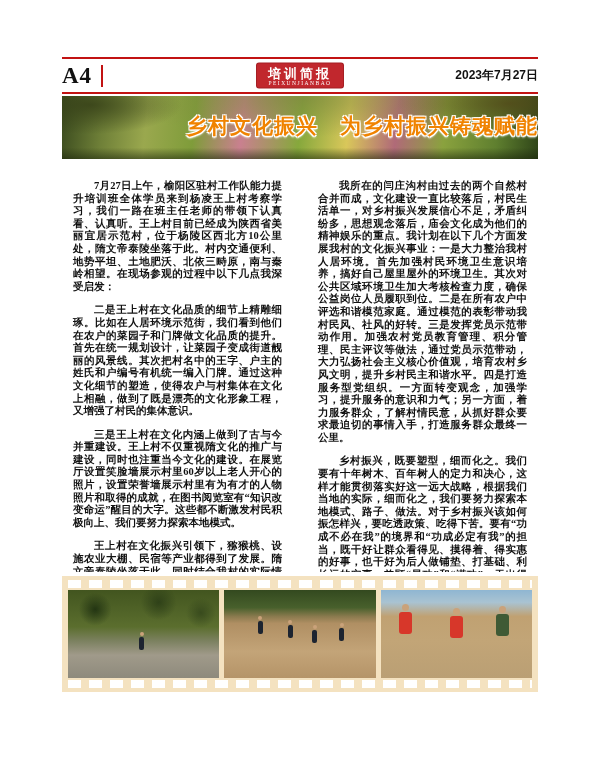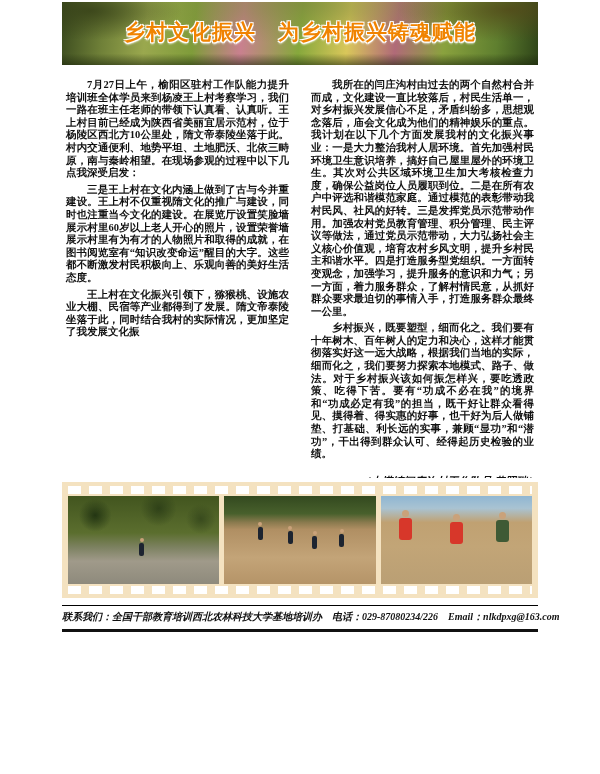--- a/index.html
+++ b/index.html
@@ -29,31 +29,31 @@
   .banner{
     height:63px;margin-top:2px;position:relative;overflow:hidden;
     background:
       linear-gradient(0deg, rgba(25,35,10,.55) 0%, rgba(25,35,10,0) 18%),
       radial-gradient(ellipse 130px 42px at 6% 14%, rgba(55,65,24,.85), rgba(55,65,24,0) 70%),
       radial-gradient(ellipse 160px 46px at 94% 12%, rgba(82,70,24,.8), rgba(82,70,24,0) 70%),
       radial-gradient(ellipse 240px 52px at 50% 4%, rgba(125,135,62,.65), rgba(125,135,62,0) 75%),
       linear-gradient(96deg,#3a4a1e 0%,#6f8038 9%,#9aa84e 18%,#7f9c3a 28%,#c9808f 38%,#86a83c 50%,#d9c75a 60%,#b06a78 70%,#8aa23e 80%,#5f7f2f 91%,#2e4418 100%);
   }
   .banner-headline{
-    position:absolute;left:0;right:0;top:16px;text-align:center;
+    position:absolute;left:0;right:0;top:16px;text-align:right;
     font-size:21px;font-weight:bold;letter-spacing:1px;color:#f08300;
     font-family:"Liberation Sans","DejaVu Sans",sans-serif;white-space:nowrap;
     text-shadow:-1px -1px 0 #fff,1px -1px 0 #fff,-1px 1px 0 #fff,1px 1px 0 #fff,0 2px 2px rgba(255,255,255,.9);
   }
 
   
   .article{display:flex;gap:14px;margin-top:10px;}
   .col{width:231px;height:403px;overflow:hidden;font-size:10.5px;line-height:12.6px;
        text-align:justify;font-weight:bold;}
-  .col p{margin:4px;text-indent:2em;}
+  .col p{margin:11px;text-indent:2em;}
   .col p.no-indent{text-indent:0;}
   .signature{text-align:right;margin-top:14px;font-style:italic;font-weight:bold;font-size:11px;}
 
   
   .film-strip{margin-top:4px;background:#f4e2c0;padding:4px 4px;}
   .perforation{
     height:8px;margin:0 2px;
     background:repeating-linear-gradient(90deg,#ffffff 0 13px,rgba(0,0,0,0) 13px 21px);
   }
   .photos{display:flex;gap:5px;margin:2px 2px;height:88px;}
@@ -89,29 +89,39 @@
   .footer-contact{
     font-size:10px;font-weight:bold;font-style:italic;text-align:center;white-space:nowrap;
   }
 </style>
 </head>
 <body>
 
 <div class="page">
   <div class="content">
 
+    <div class="header">
+      <span class="page-num">A4</span>
+      <span class="vert-divider"></span>
+      <div class="masthead">
+        <div class="masthead-title">培训简报</div>
+        <div class="masthead-pinyin">PEIXUNJIANBAO</div>
+      </div>
+      <span class="issue-date">2023年7月27日</span>
+    </div>
 
     <div class="banner">
       <div class="banner-headline">乡村文化振兴　为乡村振兴铸魂赋能</div>
     </div>
 
     <div class="article">
       <div class="col">
         <p>7月27日上午，榆阳区驻村工作队能力提升培训班全体学员来到杨凌王上村考察学习，我们一路在班主任老师的带领下认真看、认真听。王上村目前已经成为陕西省美丽宜居示范村，位于杨陵区西北方10公里处，隋文帝泰陵坐落于此。村内交通便利、地势平坦、土地肥沃、北依三畤原，南与秦岭相望。在现场参观的过程中以下几点我深受启发：</p>
-        <p>三是王上村在文化内涵上做到了古与今并重建设。王上村不仅重视隋文化的推广与建设，同时也注重当今文化的建设。在展览厅设置笑脸墙展示村里60岁以上老人开心的照片，设置荣誉墙展示村里有为有才的人物照片和取得的成就，在图书阅览室有“知识改变命运”醒目的大字。这些都不断激发村民积极向上、乐观向善的美好生活态度。</p>
+        <p>二是王上村在文化品质的细节上精雕细琢。比如在人居环境示范街，我们看到他们在农户的菜园子和门牌做文化品质的提升。首先在统一规划设计，让菜园子变成街道靓丽的风景线。其次把村名中的王字、户主的姓氏和户编号有机统一编入门牌。通过这种文化细节的塑造，使得农户与村集体在文化上相融，做到了既是漂亮的文化形象工程，又增强了村民的集体意识。</p>
+        <p>三是王上村在文化内涵上做到了古与今并重建设。王上村不仅重视隋文化的推广与建设，同时也注重当今文化的建设。在展览厅设置笑脸墙展示村里60岁以上老人开心的照片，设置荣誉墙展示村里有为有才的人物照片和取得的成就，在图书阅览室有“知识改变命运”醒目的大字。这些都不断激发村民积极向上、我们要努力探索本地模式。</p>
         <p>王上村在文化振兴引领下，猕猴桃、设施农业大棚、民宿等产业都得到了发展。隋文帝泰陵坐落于此，同时结合我村的实际情况，更加坚定了我发展文化振</p>
       </div>
       <div class="col">
         <p>我所在的闫庄沟村由过去的两个自然村合并而成，文化建设一直比较落后，村民生活单一，对乡村振兴发展信心不足，矛盾纠纷多，思想观念落后，庙会文化成为他们的精神娱乐的重点。我计划在以下几个方面发展我村的文化振兴事业：一是大力整治我村人居环境。首先加强村民环境卫生意识培养，搞好自己屋里屋外的环境卫生。其次对公共区域环境卫生加大考核检查力度，确保公益岗位人员履职到位。二是在所有农户中评选和谐模范家庭。通过模范的表彰带动我村民风、社风的好转。三是发挥党员示范带动作用。加强农村党员教育管理、积分管理、民主评议等做法，通过党员示范带动，大力弘扬社会主义核心价值观，培育农村乡风文明，提升乡村民主和谐水平。四是打造服务型党组织。一方面转变观念，加强学习，提升服务的意识和力气；另一方面，着力服务群众，了解村情民意，从抓好群众要求最迫切的事情入手，打造服务群众最终一公里。</p>
         <p>乡村振兴，既要塑型，细而化之。我们要有十年树木、百年树人的定力和决心，这样才能贯彻落实好这一远大战略，根据我们当地的实际，细而化之，我们要努力探索本地模式、路子、做法。对于乡村振兴该如何振怎样兴，要吃透政策、吃得下苦。要有“功成不必在我”的境界和“功成必定有我”的担当，既干好让群众看得见、摸得着、得实惠的好事，也干好为后人做铺垫、打基础、利长远的实事，兼顾“显功”和“潜功”，干出得到群众认可、经得起历史检验的业绩。</p>
         <div class="signature">（古塔镇闫庄沟村工作队员 黄照瑞）</div>
       </div>
     </div>
 
     <div class="film-strip">
@@ -152,18 +162,15 @@
           </div>
           <div class="person p-large shirt-green" style="left:76%;top:18%;">
             <div class="p-head"></div>
             <div class="p-body"></div>
           </div>
         </div>
       </div>
       <div class="perforation"></div>
     </div>
 
-    <div class="footer">
-      <div class="footer-contact">联系我们：全国干部教育培训西北农林科技大学基地培训办　电话：029-87080234/226　Email：nlkdpxg@163.com</div>
-    </div>
 
   </div>
 </div>
 
 </body></html>

